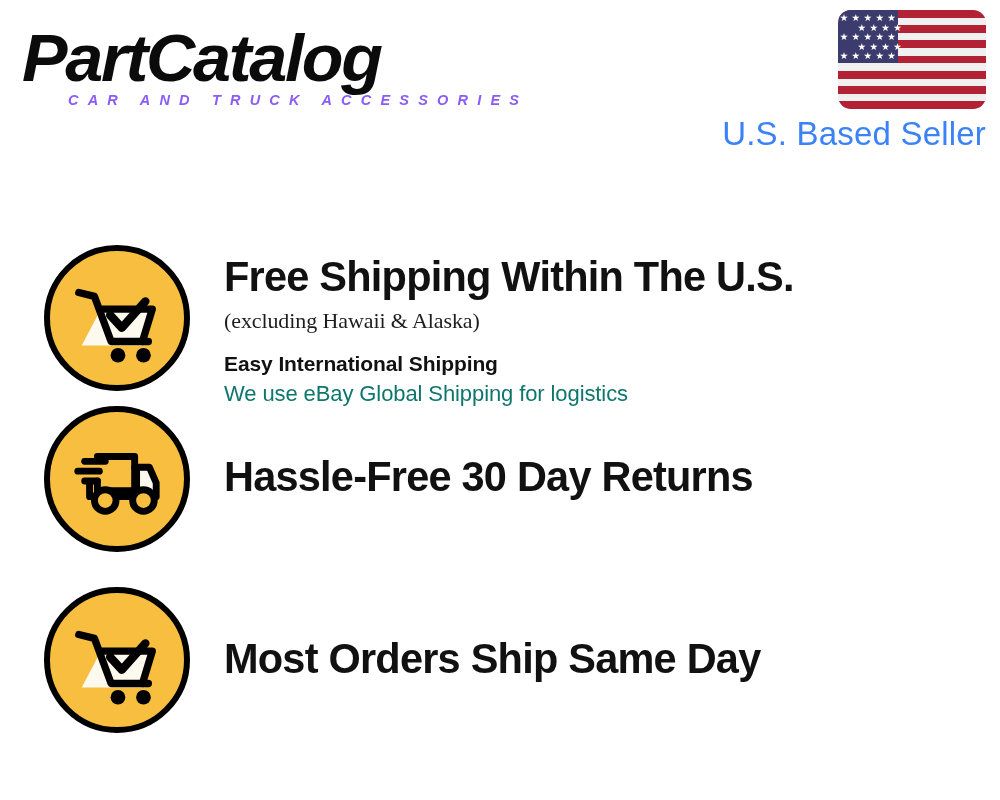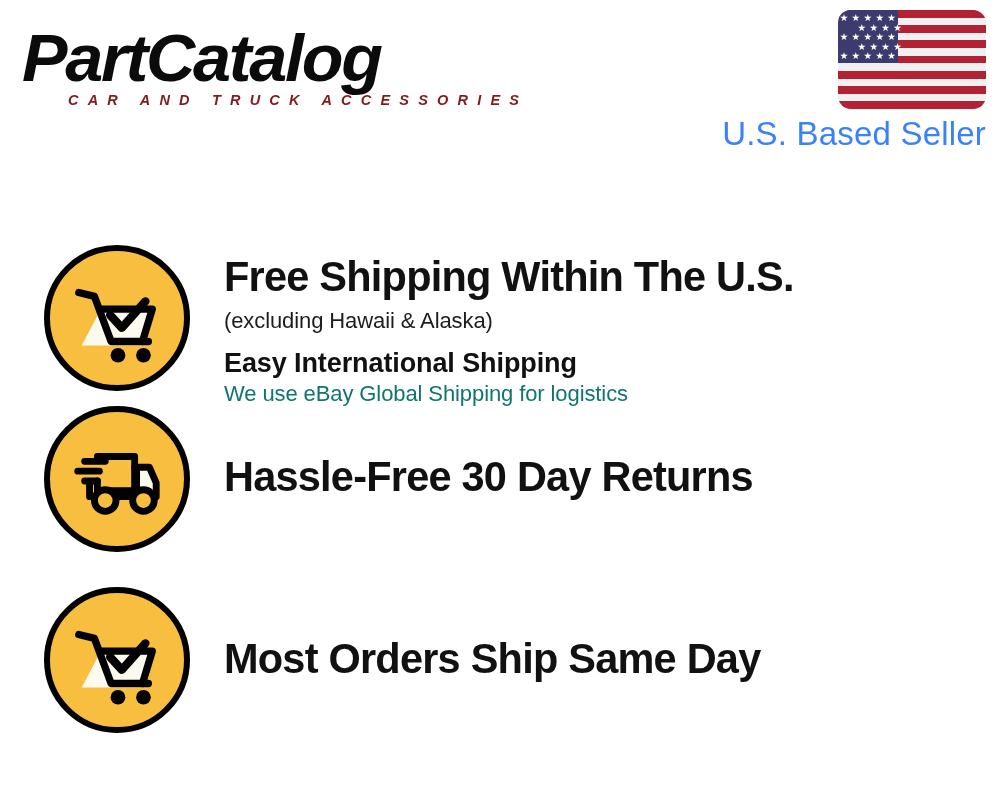--- a/index.html
+++ b/index.html
@@ -59,21 +59,21 @@
 
   .brand-tagline {
     position: absolute;
     left: 46px;
     top: 70px;
     font-family: "Liberation Sans", sans-serif;
     font-weight: bold;
     font-style: italic;
     font-size: 14.5px;
     letter-spacing: 9.2px;
-    color: #7f1d1d;
+    color: #8b5cf6;
     white-space: nowrap;
   }
 
   
   .flag-block {
     position: absolute;
     right: 14px;
     top: 10px;
     width: 148px;
     text-align: right;
@@ -196,34 +196,34 @@
     font-size: 43px;
     line-height: 50px;
     letter-spacing: -0.8px;
     color: #111111;
     white-space: nowrap;
     transform: scaleX(0.965);
     transform-origin: left center;
   }
 
   .feature-sub {
-    font-family: Liberation Sans, sans-serif;
+    font-family: Liberation Serif, serif;
     font-weight: normal;
     font-size: 22px;
     line-height: 31px;
     letter-spacing: -0.1px;
     color: #1d1d1d;
     white-space: nowrap;
     margin-top: 4px;
   }
 
   .feature-sub-strong {
     font-family: "Liberation Sans", sans-serif;
     font-weight: bold;
-    font-size: 27px;
+    font-size: 21px;
     line-height: 31px;
     letter-spacing: -0.1px;
     color: #111111;
     white-space: nowrap;
     margin-top: 12px;
   }
 
   .feature-sub-note {
     font-family: "Liberation Sans", sans-serif;
     font-weight: normal;

